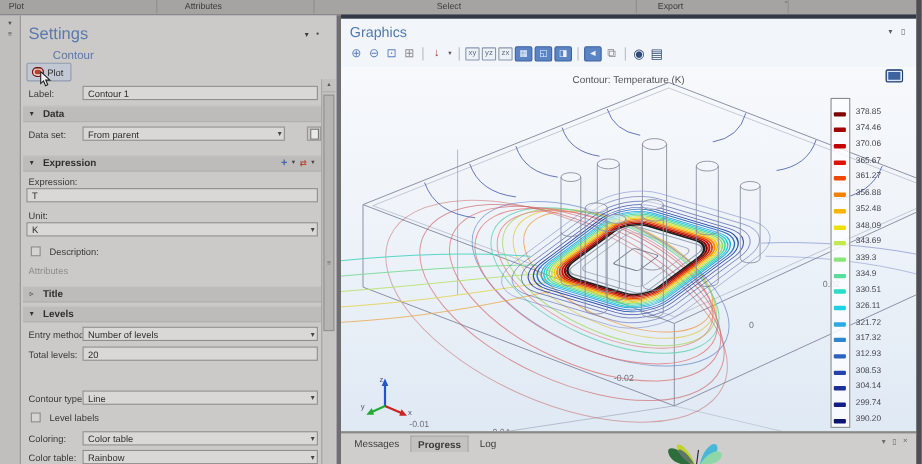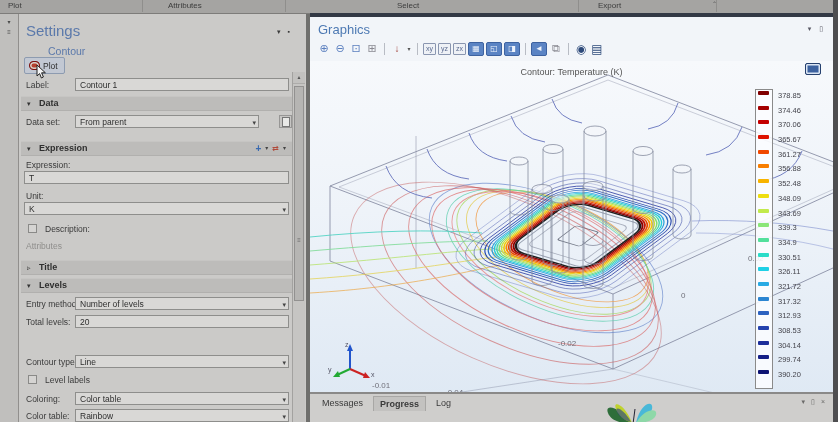--- a/index.html
+++ b/index.html
@@ -62,21 +62,21 @@
   .plot-area{position:absolute;left:0;top:44px;width:523px;height:335px;overflow:hidden;
     background:linear-gradient(180deg,#f7f9fc 0%,#eef3f9 45%,#dfe9f4 100%);}
   .plot-title{position:absolute;left:0;right:0;top:6px;text-align:center;font-size:9px;color:#555;}
   .corner-ico{position:absolute;right:12px;top:2px;width:14px;height:10px;background:#3d62a0;border-radius:2px;border:1px solid #26406e;
     box-shadow:inset 0 0 0 1.5px #dce6f4;}
   .scene{position:absolute;left:0;top:0;width:523px;height:335px;}
   .tick{position:absolute;font-size:8px;color:#70707a;}
   
   .legend{position:absolute;left:445px;top:30px;}
   .legend-outline{position:absolute;left:0;top:-2px;width:16px;height:298px;border:1px solid #8a8a8a;background:rgba(252,253,255,.85);}
-  .legend-row{height:14.7px;display:flex;align-items:flex-start;position:relative;}
+  .legend-row{height:14.7px;display:flex;align-items:flex-end;position:relative;}
   .legend-dash{width:11px;height:4px;border-radius:1px;margin-left:3px;z-index:2;}
   .legend-val{font-size:7.5px;color:#44444c;margin-left:9px;z-index:2;}
   .triad{position:absolute;left:18px;top:278px;}
   
   .messages{position:absolute;left:310px;top:392px;width:523px;height:30px;background:#cfcecc;border-top:2px solid #8a8988;box-sizing:border-box;}
   .tabs{position:absolute;left:6px;top:2px;display:flex;gap:4px;}
   .tab{font-size:9px;color:#3a3a3a;padding:2px 6px;}
   .tab.active{font-weight:bold;background:#c3c2c0;border:1px solid #a8a7a5;border-bottom:none;}
   .m-icons{position:absolute;right:8px;top:4px;font-size:7px;color:#6a6a68;display:flex;gap:6px;}
   .butterfly{position:absolute;left:292px;top:3px;}

